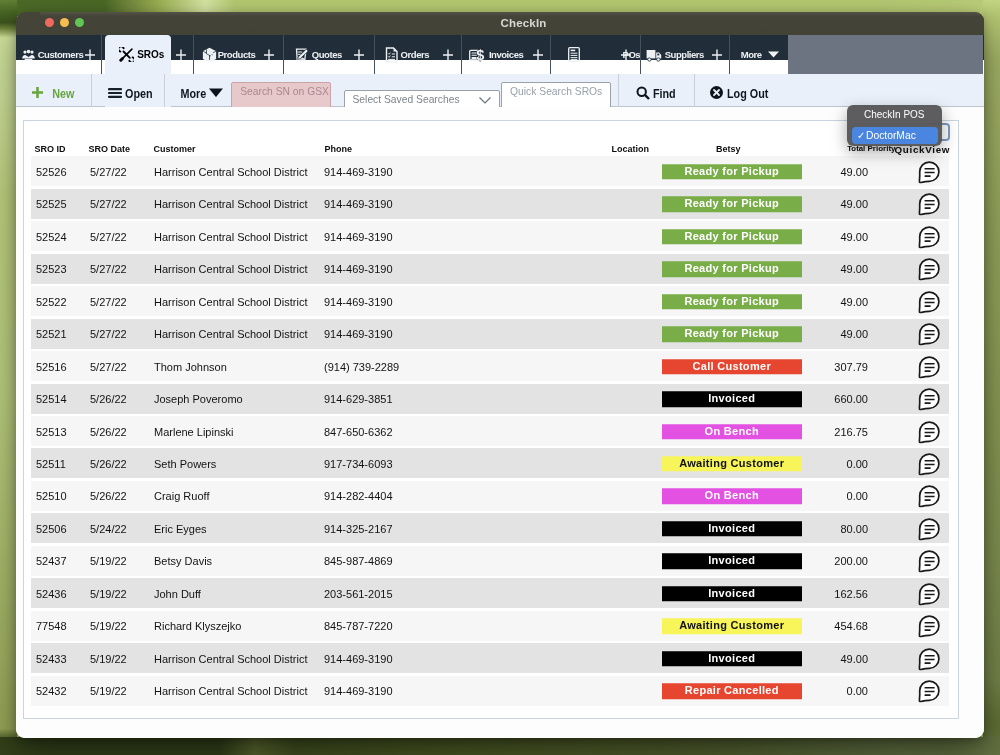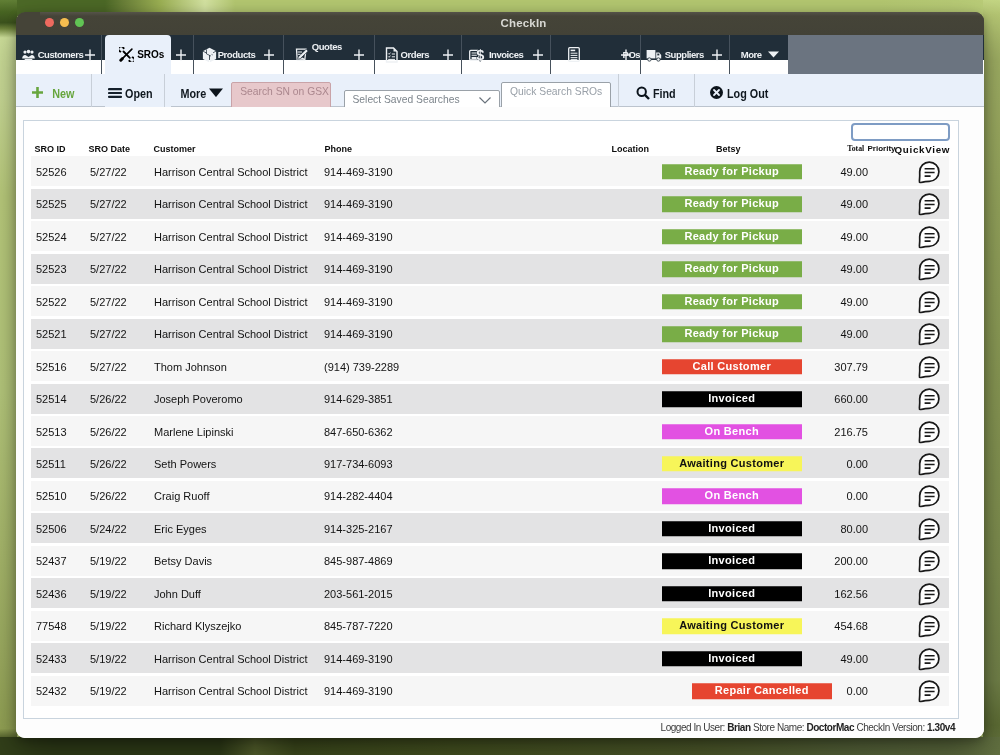--- a/index.html
+++ b/index.html
@@ -118,21 +118,21 @@
     <div class="tsep" style="left:267.2px;"></div>
     <div class="ticon" style="left:278.8px;top:12px;"><svg width="16" height="15" viewBox="0 0 16 15">
             <g fill="none" stroke="#eef1f4" stroke-width="1.3">
               <path d="M2.5 2.2 h9.5 l-1.2 10.6 h-7.6 Z"></path>
               <path d="M3.5 12.4 c2-1.5 5-1.5 7 0"></path>
             </g>
             <path d="M4.2 9.9 L12.2 2.2 l2 1.9 L6.3 11.6 l-2.7.8 Z" fill="#eef1f4" stroke="#212e39" stroke-width=".7"></path>
             <line x1="3.6" y1="5" x2="8" y2="5" stroke="#eef1f4" stroke-width="1"></line>
             <line x1="3.8" y1="7.3" x2="6.5" y2="7.3" stroke="#eef1f4" stroke-width="1"></line>
           </svg></div>
-    <div class="tlbl" style="left:296.3px;top:6px;">Quotes</div>
+    <div class="tlbl" style="left:296.3px;top:14px;">Quotes</div>
     <svg class="plus" style="left:338.5px;" width="10" height="12" viewBox="0 0 10 12">
           <g stroke="#eef1f4" stroke-width="1.4">
             <line x1="5" y1="0.5" x2="5" y2="11.5"></line>
             <line x1="0" y1="6" x2="10" y2="6"></line>
           </g>
         </svg>
     <div class="tsep" style="left:358.4px;"></div>
     <div class="ticon" style="left:369.5px;top:11.5px;"><svg width="13" height="16" viewBox="0 0 13 16">
             <path d="M1.5 1 h7 l3.5 3.5 v10.5 h-10.5 Z" fill="none" stroke="#eef1f4" stroke-width="1.4"></path>
             <path d="M8.5 1 v3.5 h3.5" fill="#eef1f4"></path>
@@ -246,21 +246,21 @@
       </svg>
   <div class="tb-txt" style="left:711.5px;">Log Out</div>
   <div id="content" class="abs">
     <div id="panel">
       <span class="hdr" style="left:10.5px;">SRO ID</span>
       <span class="hdr" style="left:64.5px;">SRO Date</span>
       <span class="hdr" style="left:129.5px;">Customer</span>
       <span class="hdr" style="left:300.5px;">Phone</span>
       <span class="hdr" style="left:587.5px;">Location</span>
       <span class="hdr" style="left:692px;">Betsy</span>
-      <span class="hdr" style="left:823.2px;font-size:7.8px;font-family:Liberation Serif, serif;">Total</span>
+      <span class="hdr" style="left:823.2px;font-size:7.8px;">Total</span>
       <span class="hdr" style="left:843.5px;font-size:8px;">Priority</span>
       <span class="hdr" style="left:870.5px;font-size:9.8px;letter-spacing:0.7px;top:23.5px;">QuickView</span>
 <div class="row rl" style="top:35.7px">
 <span class="c-id">52526</span>
             <span class="c-date">5/27/22</span>
             <span class="c-cust">Harrison Central School District</span>
             <span class="c-ph">914-469-3190</span>
 <span class="badge" style="background:#79ad47;color:#fff;">Ready for Pickup</span>
 <span class="c-tot">49.00</span>
 <span class="c-qv"><svg width="24" height="23" viewBox="0 0 24 23">
@@ -478,26 +478,32 @@
                 <line x1="7.6" y1="8.3" x2="17.6" y2="8.3" stroke="#1a1a1a" stroke-width="1.6"></line>
                 <line x1="7.6" y1="12" x2="17.6" y2="12" stroke="#1a1a1a" stroke-width="1.6"></line>
                 <line x1="7.6" y1="15.6" x2="13.6" y2="15.6" stroke="#1a1a1a" stroke-width="1.6"></line>
               </svg></span>
 </div>
 <div class="row rl" style="top:555.2px">
 <span class="c-id">52432</span>
             <span class="c-date">5/19/22</span>
             <span class="c-cust">Harrison Central School District</span>
             <span class="c-ph">914-469-3190</span>
-<span class="badge" style="background:#e64530;color:#fff;margin-left:30px;">Repair Cancelled</span>
+<span class="badge" style="background:#e64530;color:#fff;">Repair Cancelled</span>
 <span class="c-tot">0.00</span>
 <span class="c-qv"><svg width="24" height="23" viewBox="0 0 24 23">
                 <path d="M12.3 1.6 a9.6 9.6 0 0 1 0 19.2 c-2.5 0-6 0.6-8.6 1.3 c-0.9 0.2-1.4-0.3-1.3-1.2 c0.2-2.4 0.5-6.6 0.3-9.7 A9.6 9.6 0 0 1 12.3 1.6 Z" fill="#fff" stroke="#1a1a1a" stroke-width="1.7"></path>
                 <line x1="7.6" y1="8.3" x2="17.6" y2="8.3" stroke="#1a1a1a" stroke-width="1.6"></line>
                 <line x1="7.6" y1="12" x2="17.6" y2="12" stroke="#1a1a1a" stroke-width="1.6"></line>
                 <line x1="7.6" y1="15.6" x2="13.6" y2="15.6" stroke="#1a1a1a" stroke-width="1.6"></line>
               </svg></span>
 </div>
     </div>
-    <div id="footer">Logged In User: <b>Brian</b> Store Name: <b>DoctorMac</b> CheckIn Version: <b>1.30v4</b></div>
   </div>
 </div>
 <div id="popupbox" class="abs"></div>
+<div id="menu" class="abs">
+  <div class="mt">CheckIn POS</div>
+  <div class="mb">
+        <span class="chk">✓</span>
+        <span class="nm">DoctorMac</span>
+      </div>
+</div>
 </div>
 </body></html>

